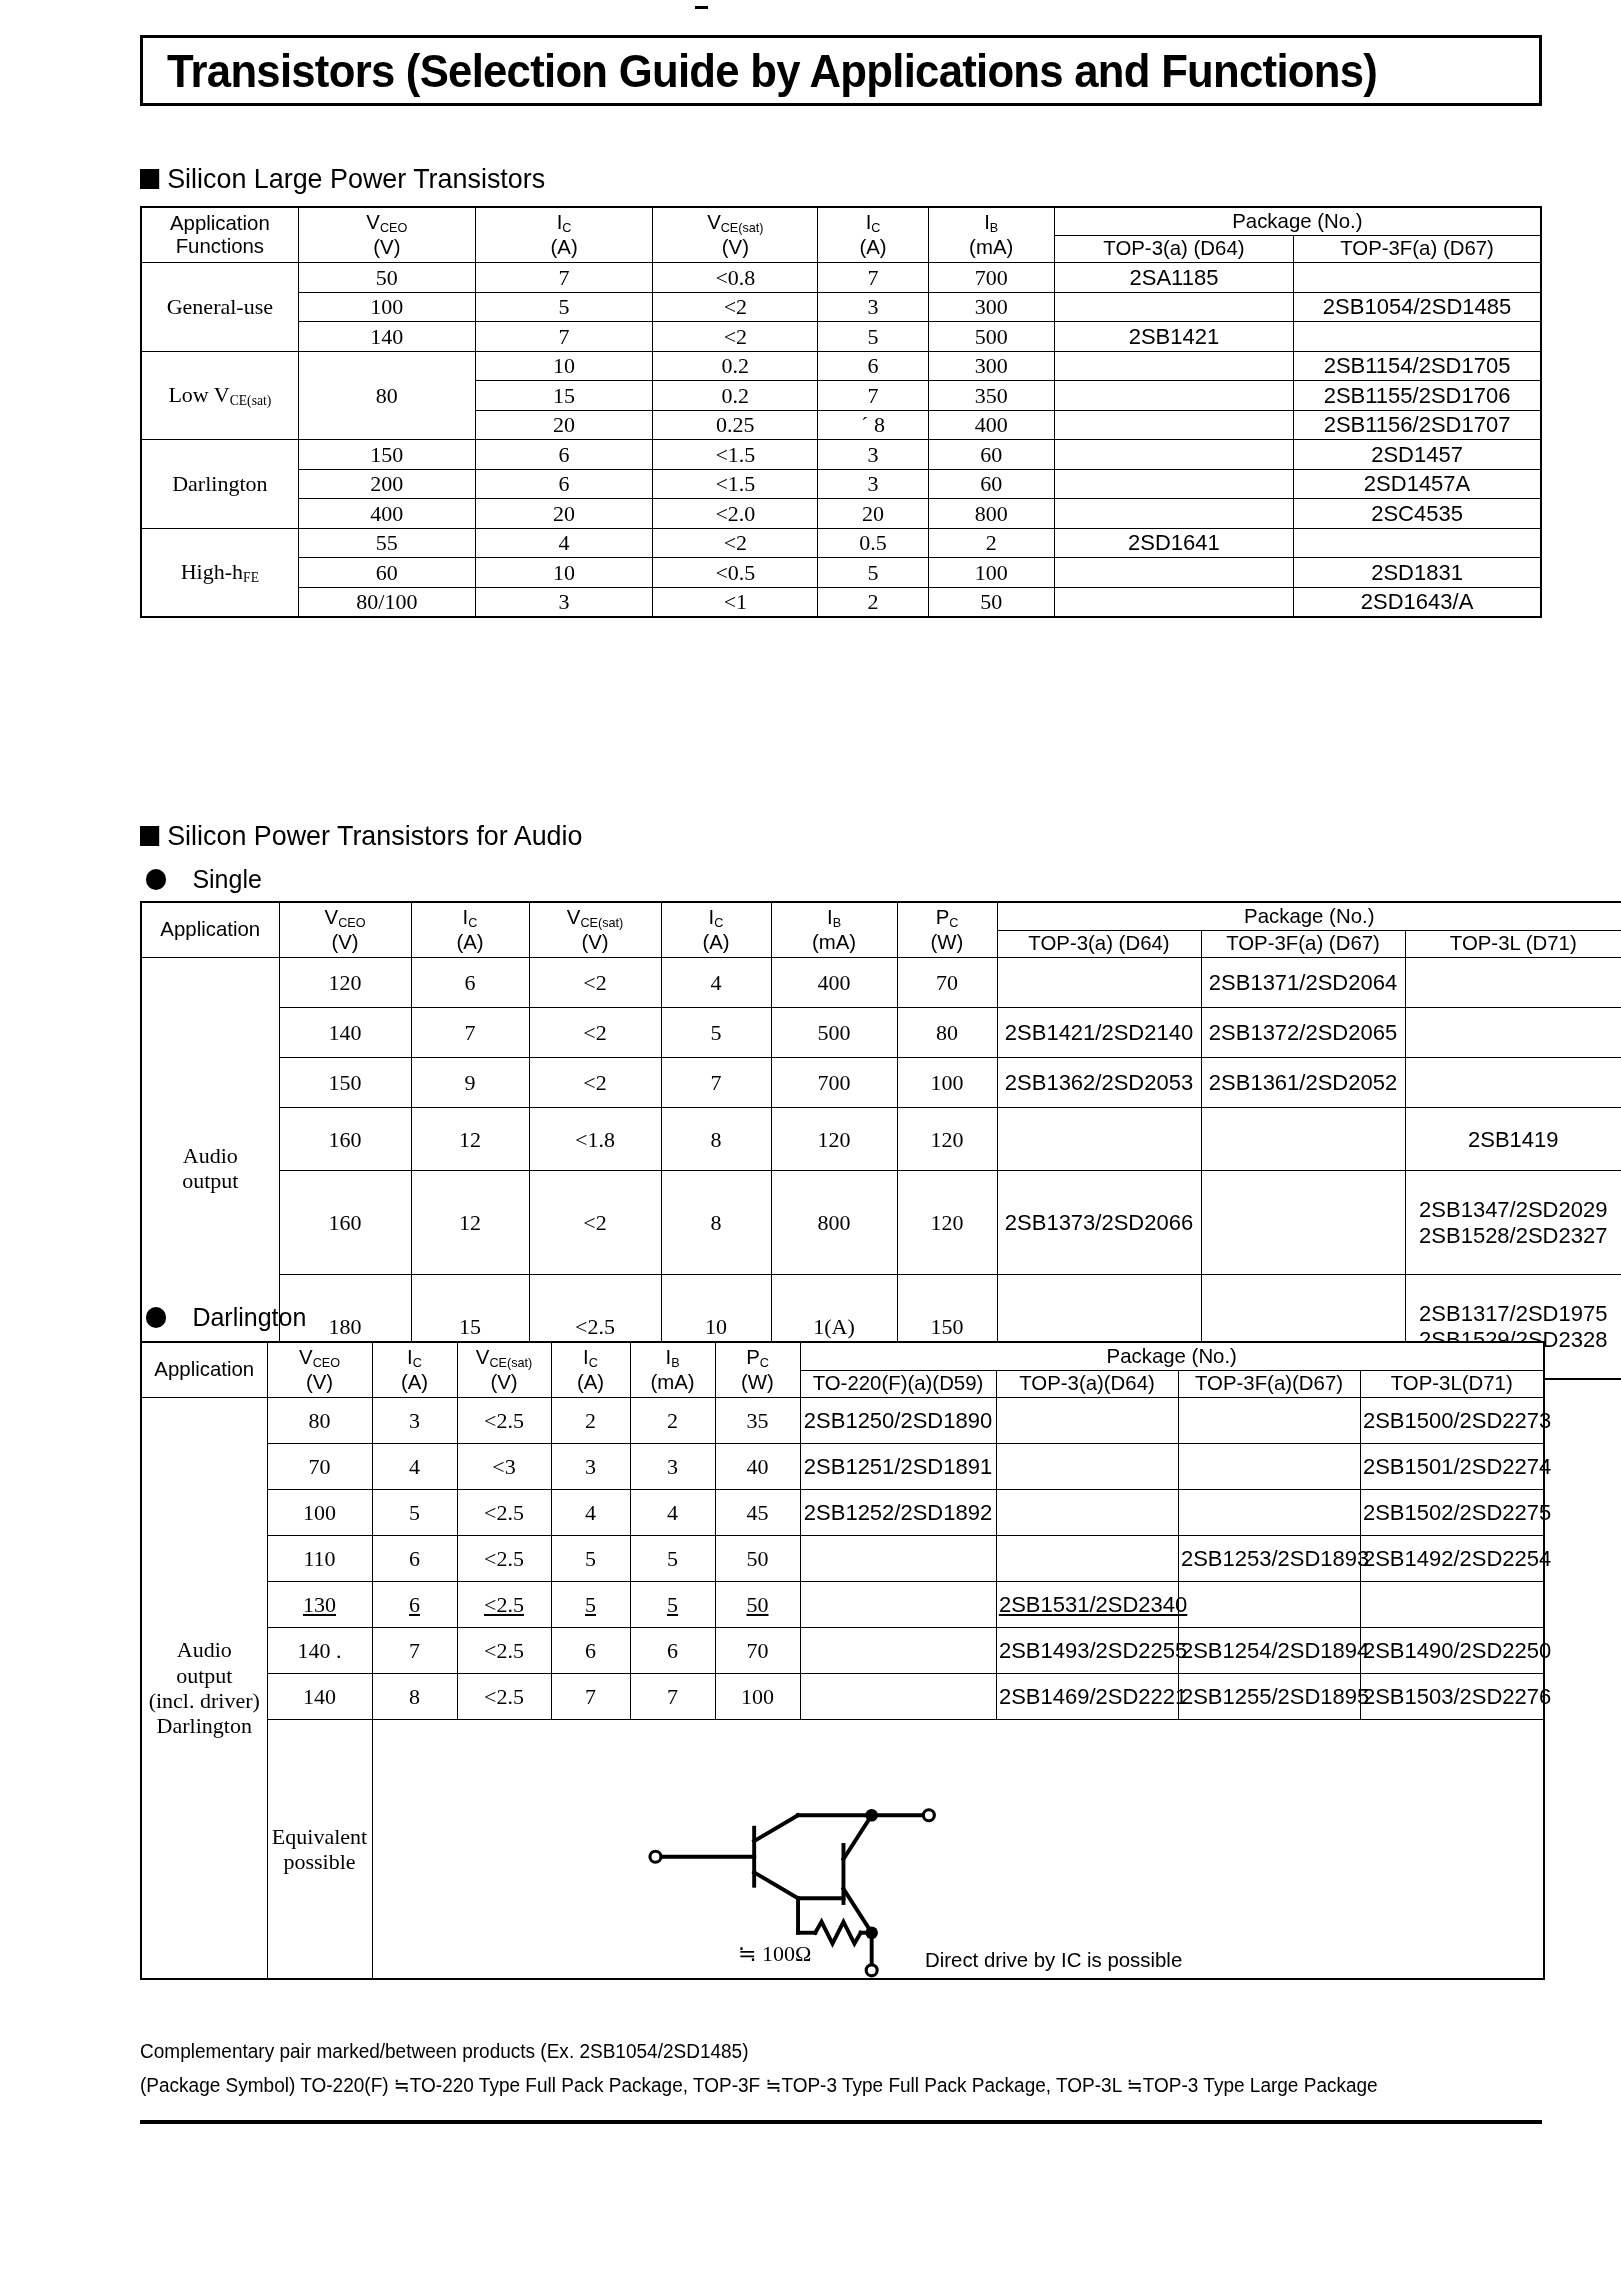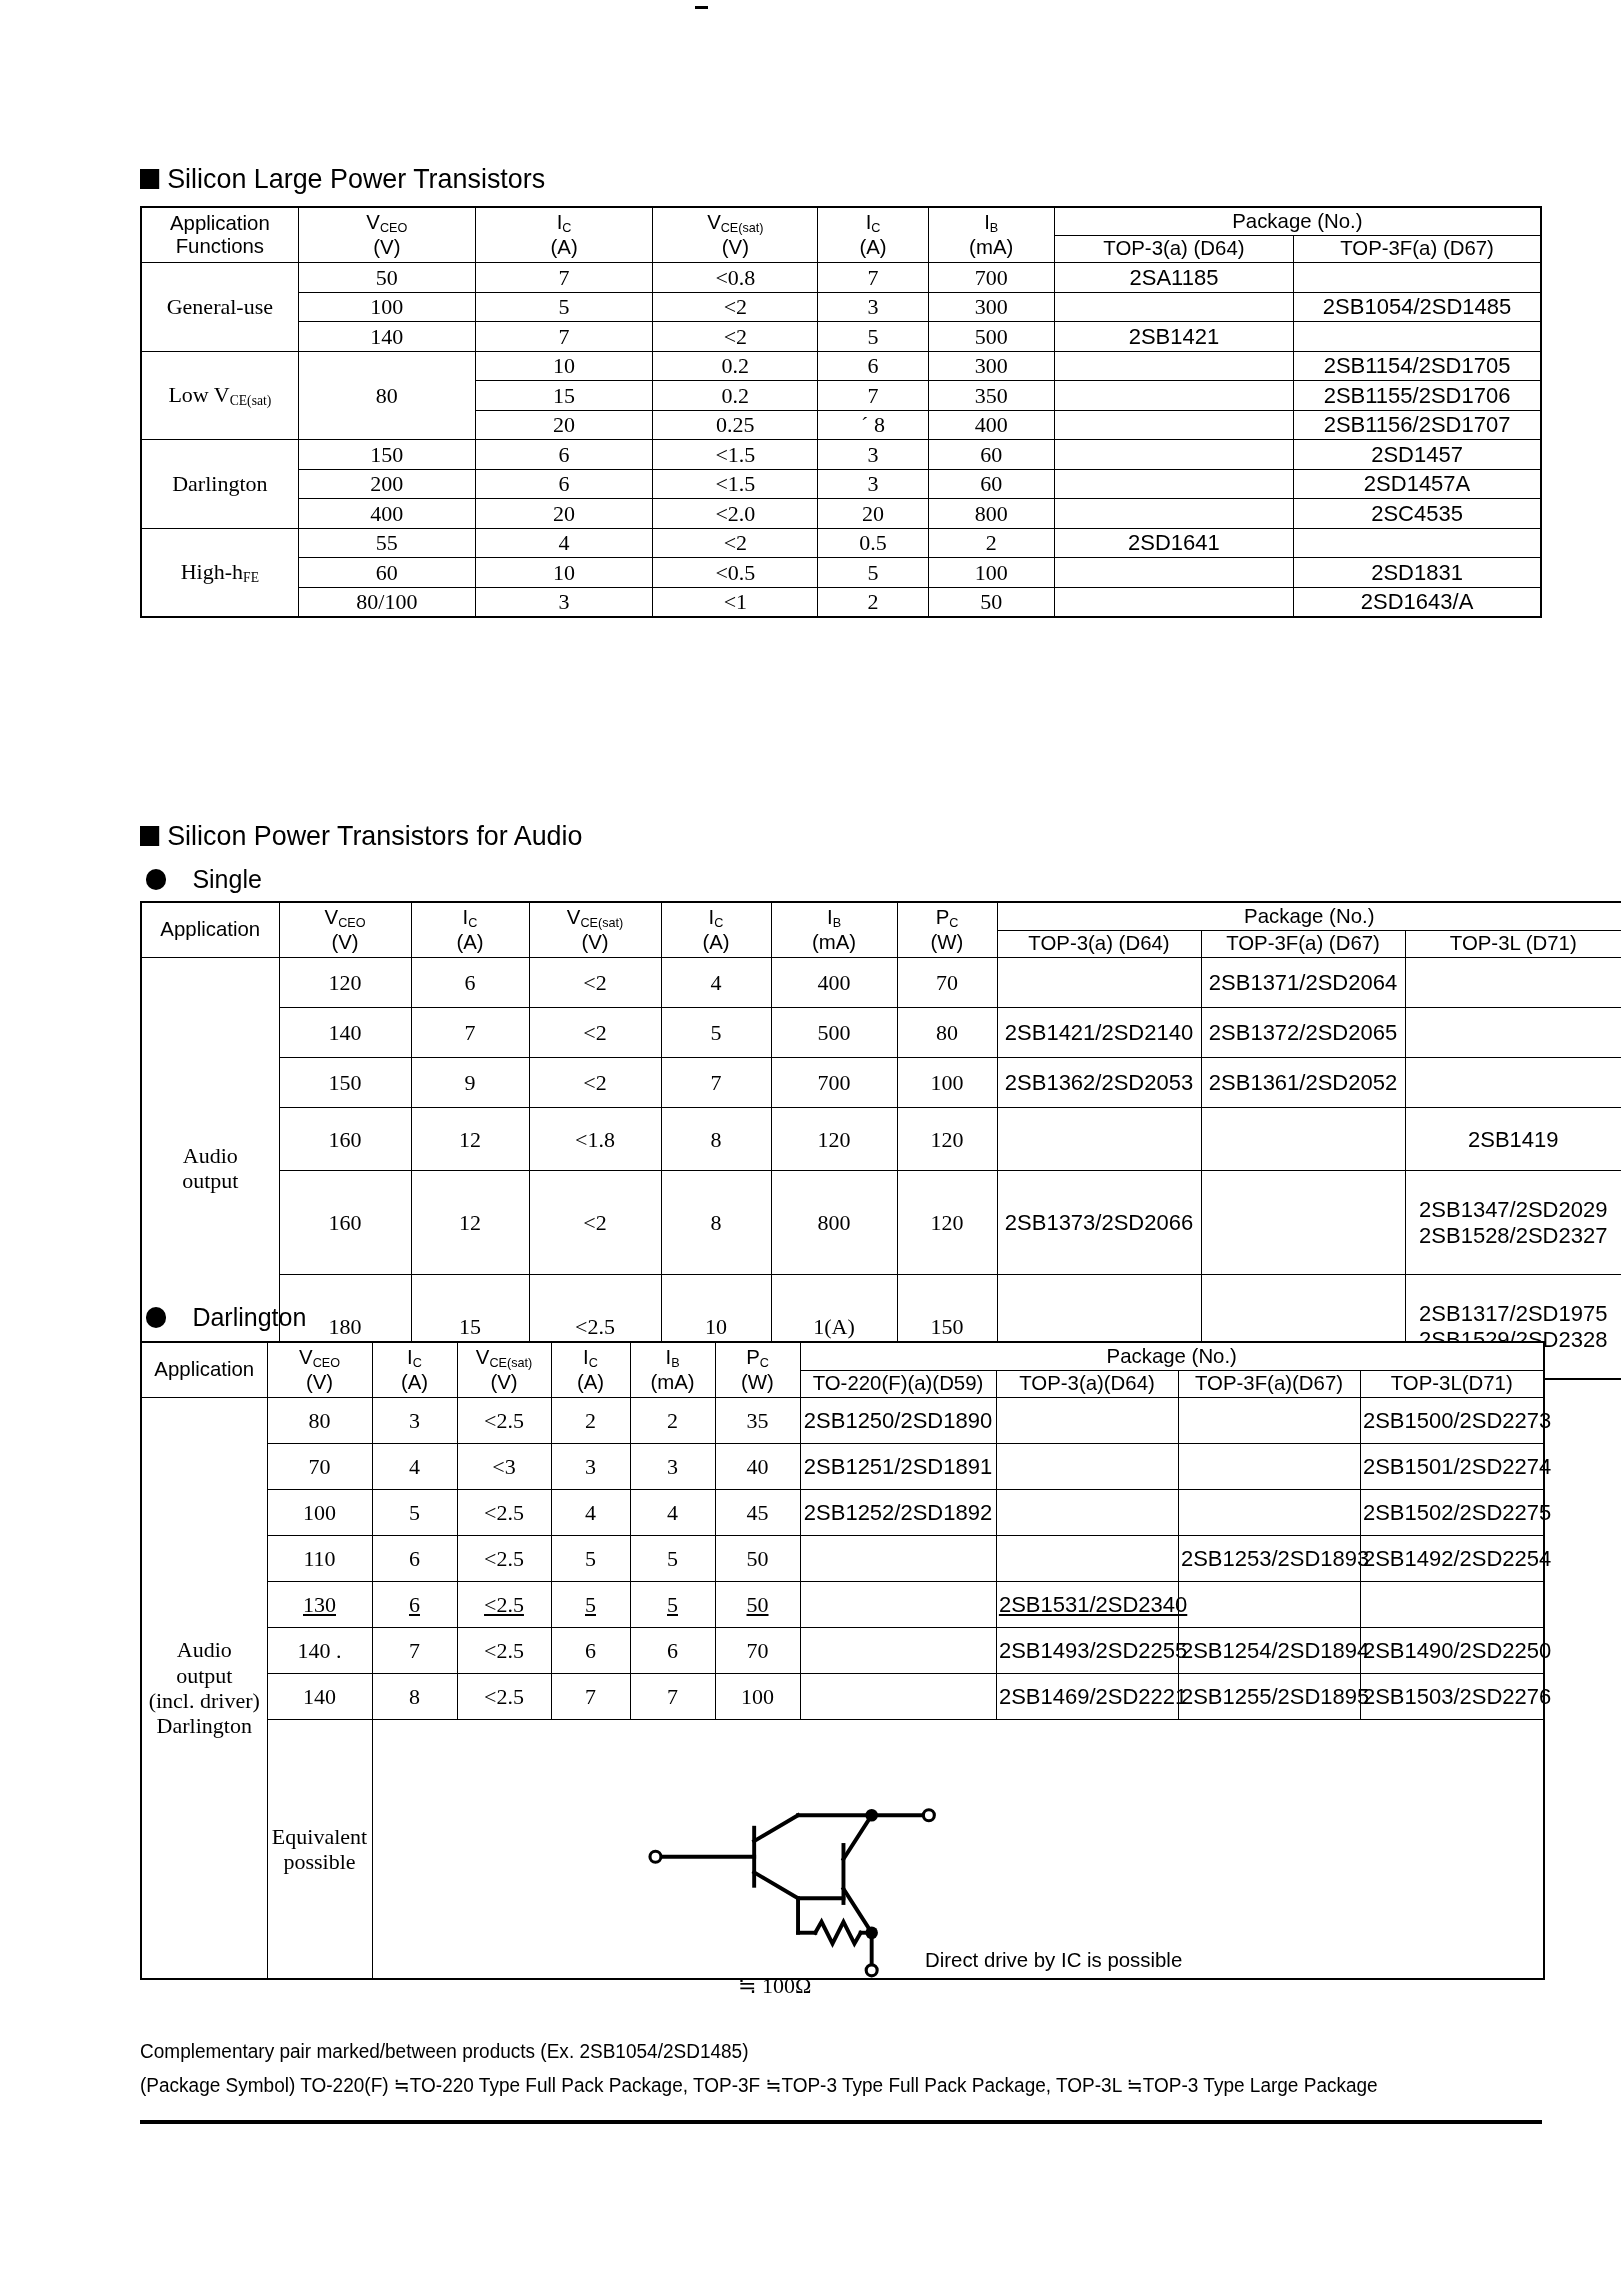--- a/index.html
+++ b/index.html
@@ -86,20 +86,23 @@
     white-space:nowrap;
   }
 </style>
 </head>
 <body>
 
 <div class="page">
 
   <div class="tick"></div>
 
+  <div class="title-box">
+    <span class="title-text">Transistors (Selection Guide by Applications and Functions)</span>
+  </div>
 
   <div class="sec-head" style="left:140px; top:163px;">
     <span class="sq"></span>
     <span>Silicon Large Power Transistors</span>
   </div>
 
   <table class="dt" id="t1" style="left:140px; top:206px; width:1402px;">
     <colgroup>
       <col style="width:157px">
         <col style="width:177px">
@@ -580,21 +583,21 @@
 
         <line x1="196" y1="128" x2="196" y2="172"></line>
         <line x1="196" y1="172" x2="218" y2="172"></line>
         <polyline points="218,172 226,158 240,186 254,158 268,186 276,172"></polyline>
         <line x1="276" y1="172" x2="290" y2="172"></line>
       </g>
       <circle cx="290" cy="22" r="8" fill="#000"></circle>
       <circle cx="290" cy="172" r="8" fill="#000"></circle>
     </svg>
   </div>
-  <div class="eq-caption" style="left:738px; top:1941px;margin-top:32px;">≒ 100Ω</div>
+  <div class="eq-caption" style="left:738px; top:1941px;">≒ 100Ω</div>
   <div class="eq-caption" style="left:925px; top:1949px; font-family:Liberation Sans, sans-serif; font-size:20.4px;">Direct drive by IC is possible</div>
 
   <div class="note" style="left:140px; top:2040px;">Complementary pair marked/between products (Ex. 2SB1054/2SD1485)</div>
   <div class="note" style="left:140px; top:2074px;">(Package Symbol)  TO-220(F) ≒TO-220 Type Full Pack Package, TOP-3F ≒TOP-3 Type Full Pack Package, TOP-3L ≒TOP-3 Type Large Package</div>
   <div class="botrule" style="top:2120px;"></div>
 
 </div>
 
 
 </body></html>

